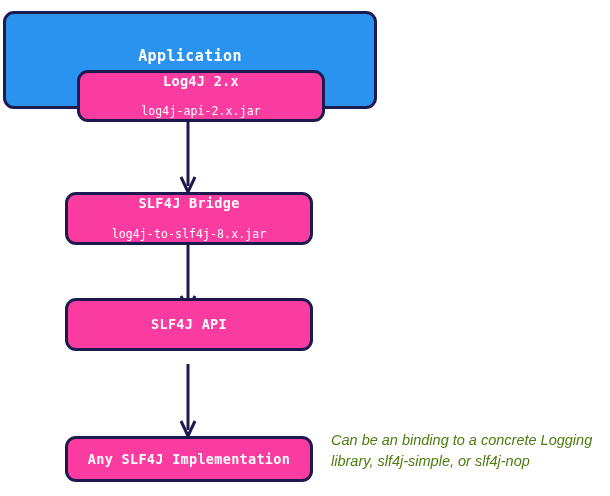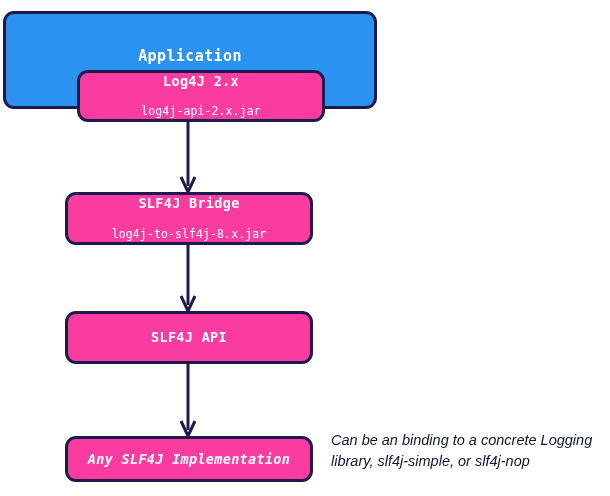--- a/index.html
+++ b/index.html
@@ -65,30 +65,29 @@
   }
   #bridge-box {
     left: 65px;
     top: 192px;
     width: 248px;
     height: 53px;
     justify-content: space-between;
   }
   #slf4japi-box {
     left: 65px;
-    top: 311px;
+    top: 298px;
     width: 248px;
     height: 53px;
   }
   #impl-box {
     left: 65px;
     top: 436px;
     width: 248px;
     height: 46px;
-    font-style: italic;
   }
 
   .node-title {
     font-size: 13.5px;
     font-weight: bold;
     line-height: 1.25;
     letter-spacing: 0.3px;
   }
   .node-sub {
     font-size: 11.5px;
@@ -112,21 +111,21 @@
   
   #annotation {
     position: absolute;
     left: 331px;
     top: 430px;
     width: 272px;
     font-family: "Liberation Sans", sans-serif;
     font-style: italic;
     font-size: 14.5px;
     line-height: 1.42;
-    color: #0f172a;
+    color: #4d7c0f;
     text-align: left;
   }
 </style>
 </head>
 <body>
 
 <div id="canvas">
 
   <div class="node" id="app-box">
     <div class="node-title">Application</div>

